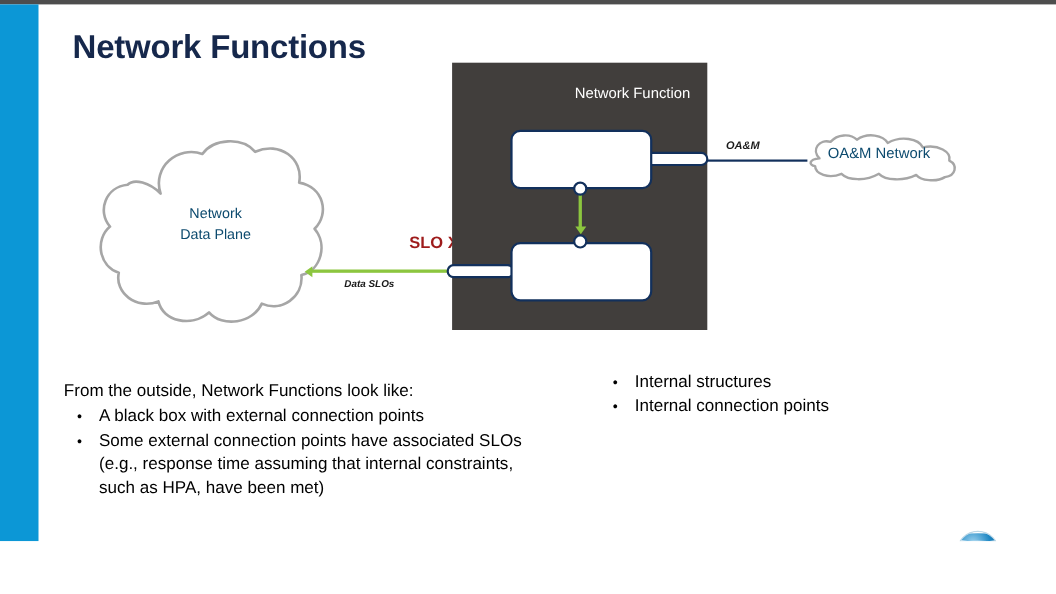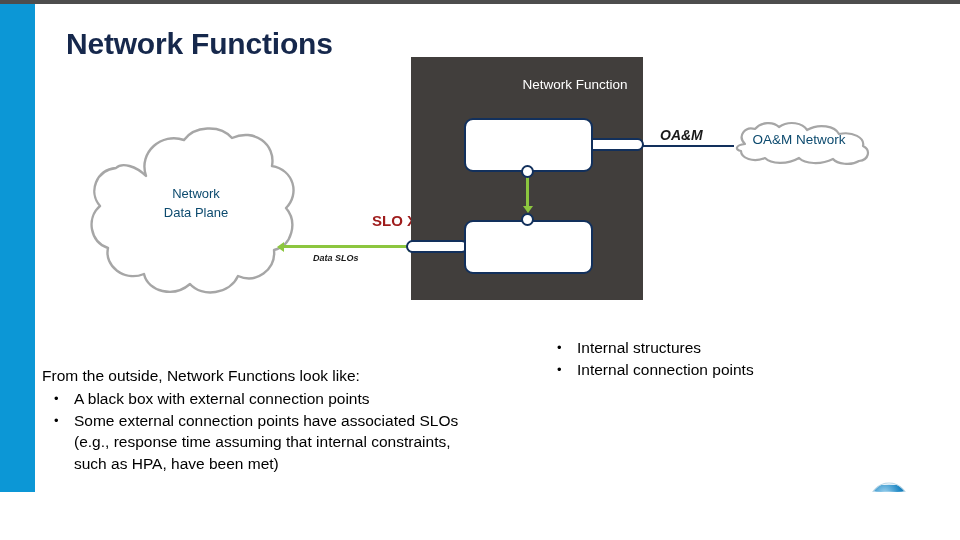--- a/index.html
+++ b/index.html
@@ -133,21 +133,21 @@
   
   .oam-line {
     position: absolute;
     left: 643px; top: 145px;
     width: 91px; height: 2.4px;
     background: #12305c;
   }
   .oam-label {
     position: absolute;
     left: 660px; top: 127px;
-    font-size: 14px;
+    font-size: 10px;
     font-style: italic;
     font-weight: bold;
     color: #1a1a1a;
     white-space: nowrap;
   }
 
   
   .cloud { position: absolute; }
   .cloud svg { display: block; overflow: visible; }
   .cloud-label {
@@ -201,21 +201,21 @@
     left: 313px; top: 253px;
     font-size: 9px;
     font-style: italic;
     font-weight: bold;
     color: #1a1a1a;
     white-space: nowrap;
   }
 
   
   .text-col { position: absolute; color: #000000; }
-  #text-col-outside { left: 42px; top: 345px; width: 440px; margin-top: 20px; }
+  #text-col-outside { left: 58px; top: 345px; width: 440px; }
   #text-col-inside  { left: 545px; top: 337px; width: 400px; }
 
   .col-heading {
     font-size: 15.5px;
     line-height: 22px;
     margin-bottom: 1px;
   }
   .bullet-list { list-style: none; margin: 0; padding: 0; }
   .bullet-item {
     position: relative;

